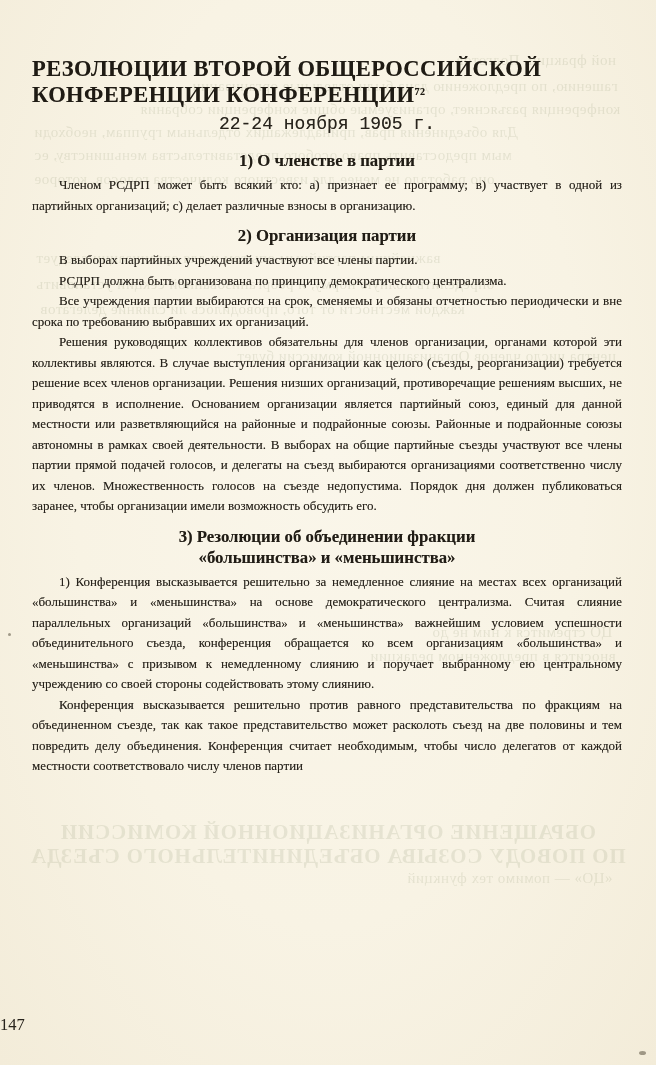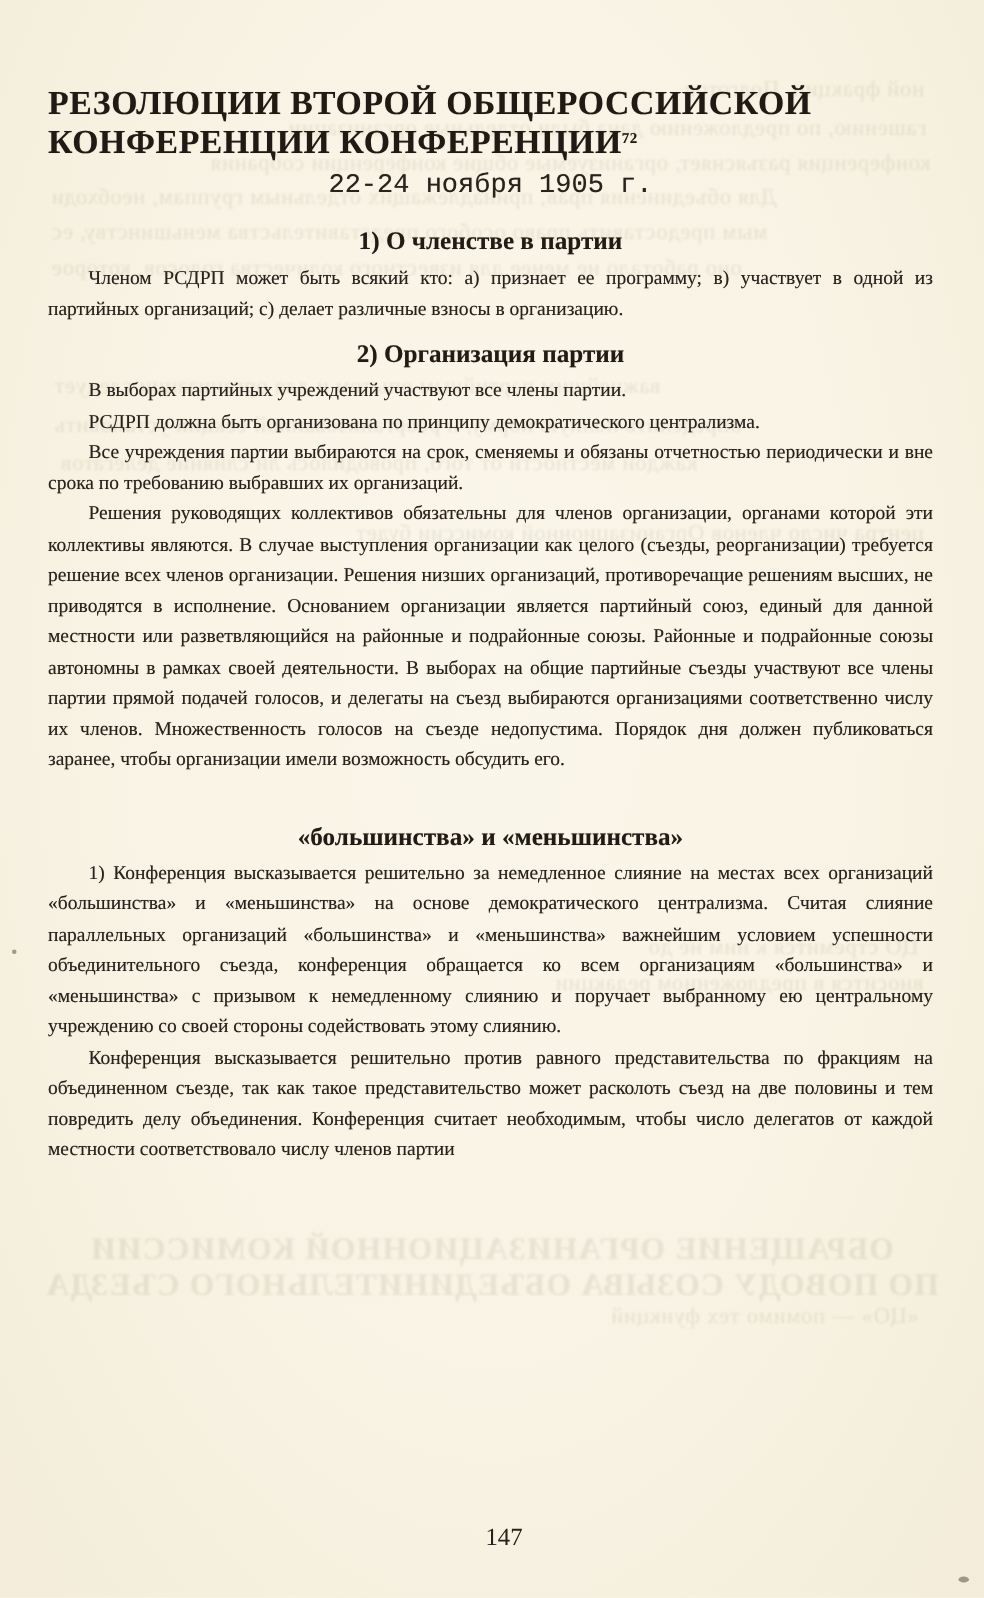--- a/index.html
+++ b/index.html
@@ -85,23 +85,22 @@
   }
   .para {
     margin: 0;
     font-size: 13px;
     line-height: 20.5px;
     text-align: justify;
     text-indent: 27px;
   }
   .page-number {
     position: absolute;
-    left: 16px; right: 0;
+    left: 0; right: 0;
     top: 1015px;
-    text-align: center;
     font-size: 16.5px;
     z-index: 2;
   }
 </style>
 </head>
 <body>
 
 <div class="page">
 
   <div class="ghost-layer">
@@ -132,21 +131,21 @@
 
     <h2 class="section-heading">1) О членстве в партии</h2>
     <p class="para">Членом РСДРП может быть всякий кто: а) признает ее программу; в) участвует в одной из партийных организаций; с) делает различные взносы в организацию.</p>
 
     <h2 class="section-heading">2) Организация партии</h2>
     <p class="para">В выборах партийных учреждений участвуют все члены партии.</p>
     <p class="para">РСДРП должна быть организована по принципу демократического централизма.</p>
     <p class="para">Все учреждения партии выбираются на срок, сменяемы и обязаны отчетностью периодически и вне срока по требованию выбравших их организаций.</p>
     <p class="para">Решения руководящих коллективов обязательны для членов организации, органами которой эти коллективы являются. В случае выступления организации как целого (съезды, реорганизации) требуется решение всех членов организации. Решения низших организаций, противоречащие решениям высших, не приводятся в исполнение. Основанием организации является партийный союз, единый для данной местности или разветвляющийся на районные и подрайонные союзы. Районные и подрайонные союзы автономны в рамках своей деятельности. В выборах на общие партийные съезды участвуют все члены партии прямой подачей голосов, и делегаты на съезд выбираются организациями соответственно числу их членов. Множественность голосов на съезде недопустима. Порядок дня должен публиковаться заранее, чтобы организации имели возможность обсудить его.</p>
 
-    <h2 class="section-heading"><br><span>«большинства» и «меньшинства»</span></h2>
+    <h2 class="section-heading"><span>3) Резолюции об объединении фракции</span><br><span>«большинства» и «меньшинства»</span></h2>
     <p class="para">1) Конференция высказывается решительно за немедленное слияние на местах всех организаций «большинства» и «меньшинства» на основе демократического централизма. Считая слияние параллельных организаций «большинства» и «меньшинства» важнейшим условием успешности объединительного съезда, конференция обращается ко всем организациям «большинства» и «меньшинства» с призывом к немедленному слиянию и поручает выбранному ею центральному учреждению со своей стороны содействовать этому слиянию.</p>
     <p class="para">Конференция высказывается решительно против равного представительства по фракциям на объединенном съезде, так как такое представительство может расколоть съезд на две половины и тем повредить делу объединения. Конференция считает необходимым, чтобы число делегатов от каждой местности соответствовало числу членов партии</p>
 
   </div>
 
   <div class="page-number">147</div>
 
 </div>
 
 </body></html>

